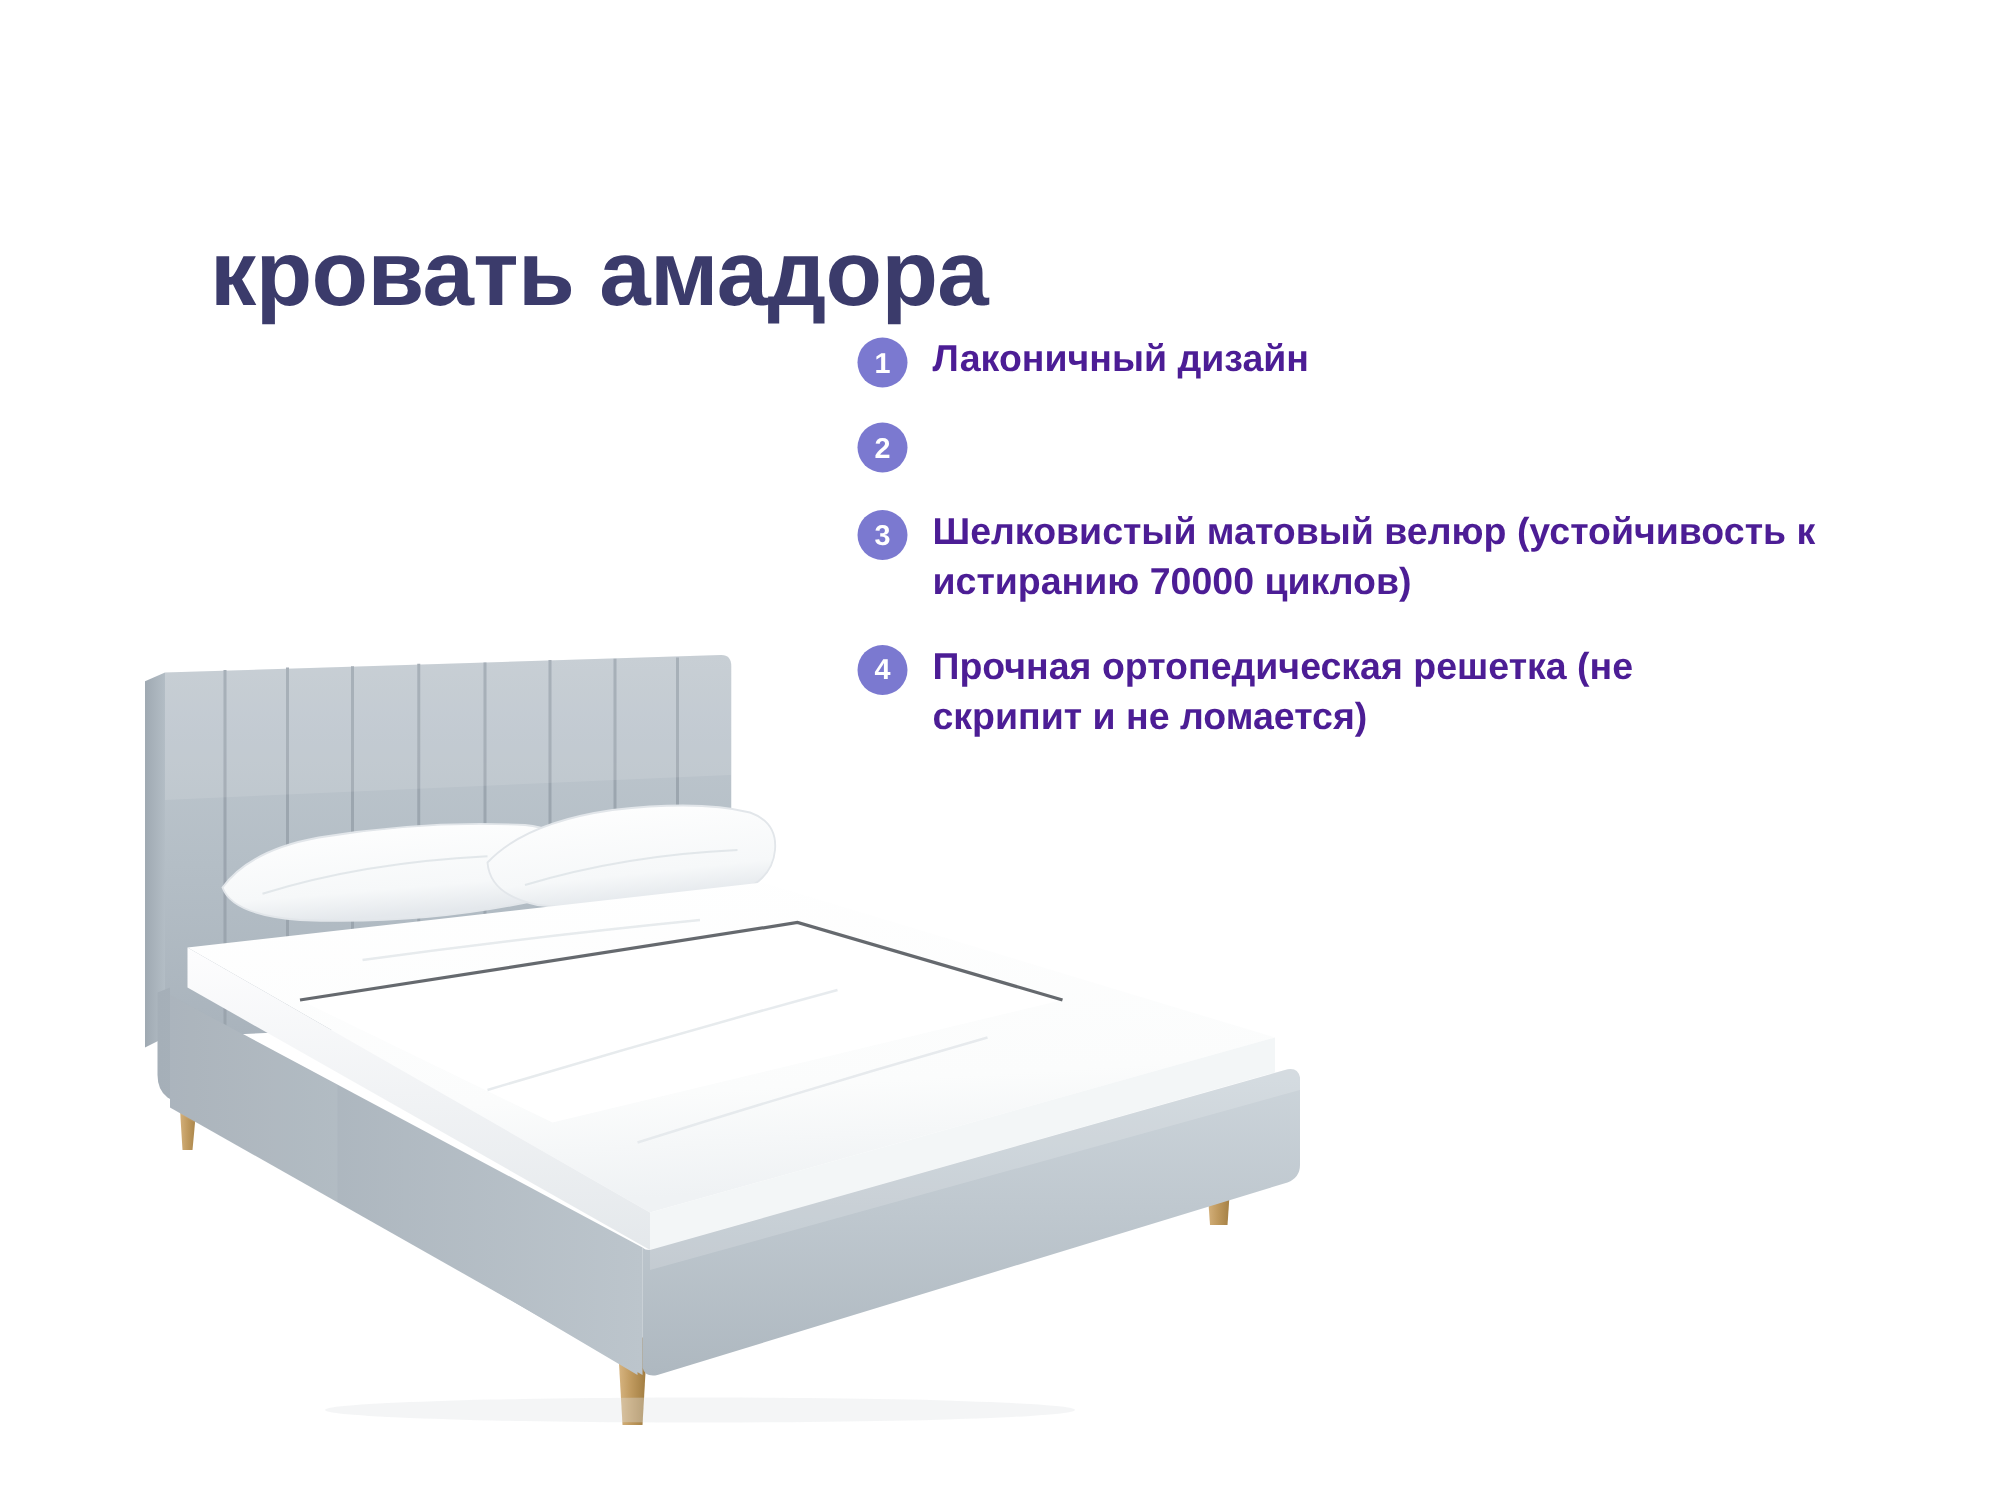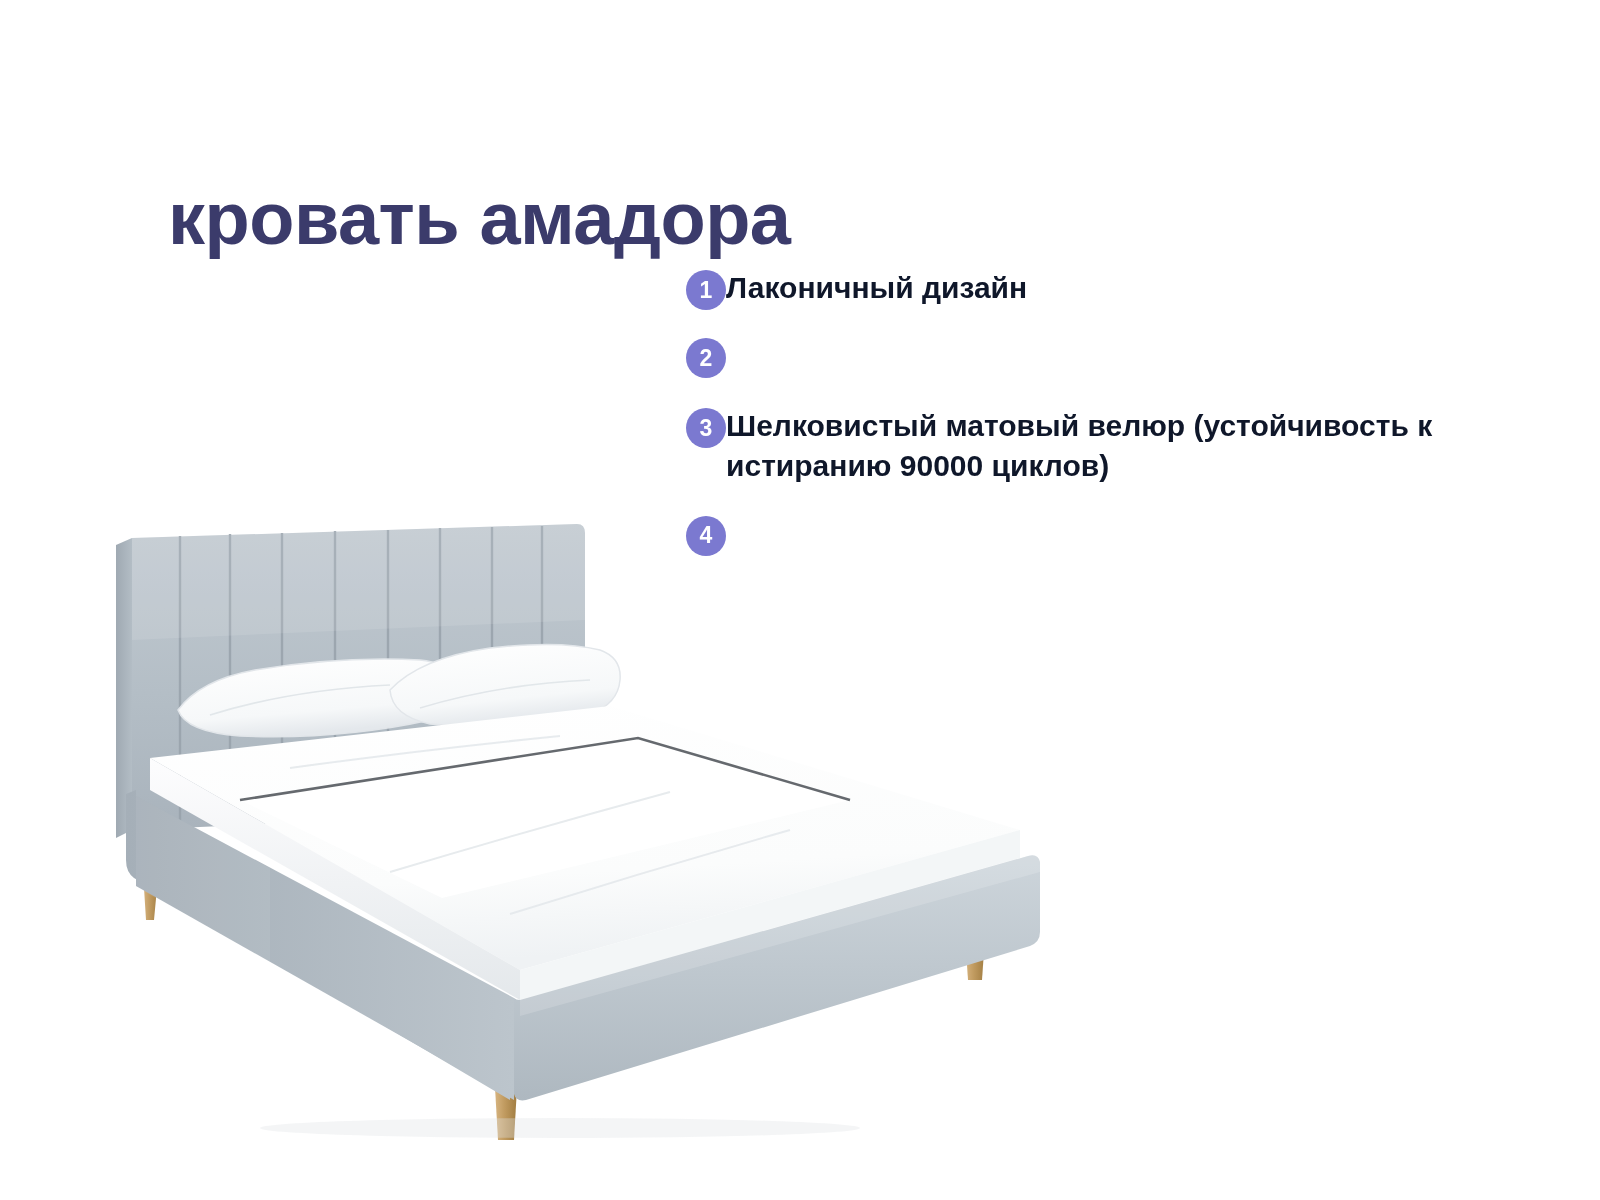--- a/index.html
+++ b/index.html
@@ -52,24 +52,25 @@
     background: #7b79d0;
     color: #ffffff;
     font-size: 23px;
     font-weight: 600;
     display: flex;
     align-items: center;
     justify-content: center;
     margin-top: 2px;
   }
   .feature-text {
+    margin-left: 20px;
     font-size: 30px;
     font-weight: 600;
     line-height: 1.33;
-    color: #0f172a;
+    color: #4c1d95;
   }
 
   
   #bed-image {
     position: absolute;
     left: 90px;
     top: 500px;
     width: 1010px;
     height: 640px;
   }
@@ -88,25 +89,26 @@
       <span class="feature-badge">1</span>
       <span class="feature-text">Лаконичный дизайн</span>
     </li>
 
     <li class="feature-item" style="margin-bottom:28px;">
       <span class="feature-badge">2</span>
     </li>
 
     <li class="feature-item" style="margin-bottom:28px;">
       <span class="feature-badge">3</span>
-      <span class="feature-text" style="max-width:800px;">Шелковистый матовый велюр (устойчивость к истиранию 90000 циклов)</span>
+      <span class="feature-text" style="max-width:800px;">Шелковистый матовый велюр (устойчивость к истиранию 70000 циклов)</span>
     </li>
 
     <li class="feature-item" style="margin-bottom:0;">
       <span class="feature-badge">4</span>
+      <span class="feature-text" style="max-width:660px;">Прочная ортопедическая решетка (не скрипит и не ломается)</span>
     </li>
   </ul>
 
   <div id="bed-image">
     <svg viewBox="0 0 1010 640" xmlns="http://www.w3.org/2000/svg">
       <defs>
         <linearGradient id="gHeadFront" x1="0" y1="0" x2="0" y2="1">
           <stop offset="0%" stop-color="#c2cad1"></stop>
           <stop offset="55%" stop-color="#b4bec6"></stop>
           <stop offset="100%" stop-color="#a9b3bc"></stop>

